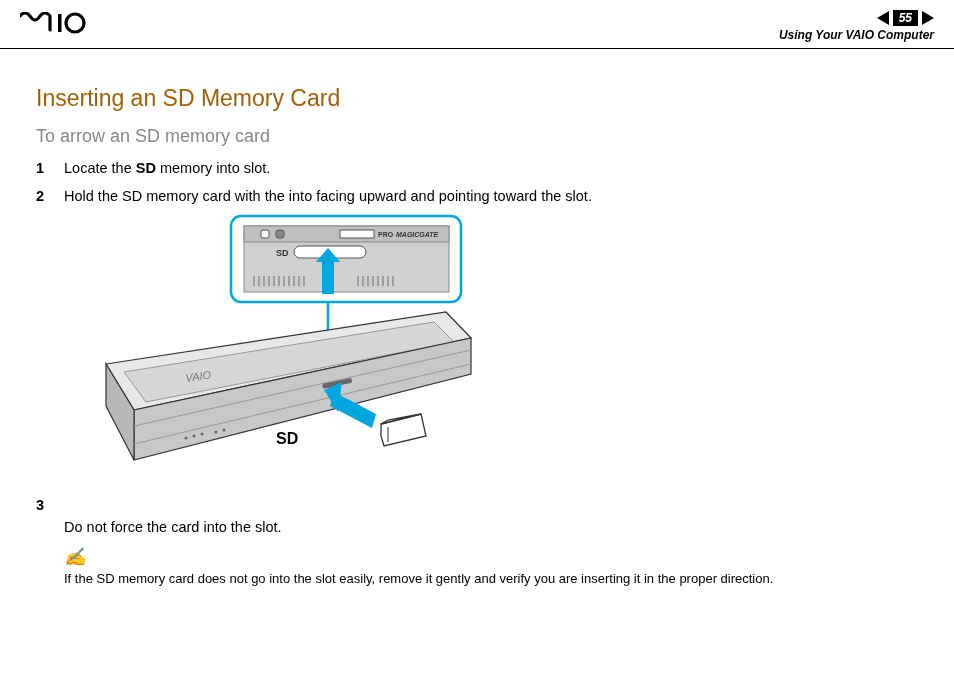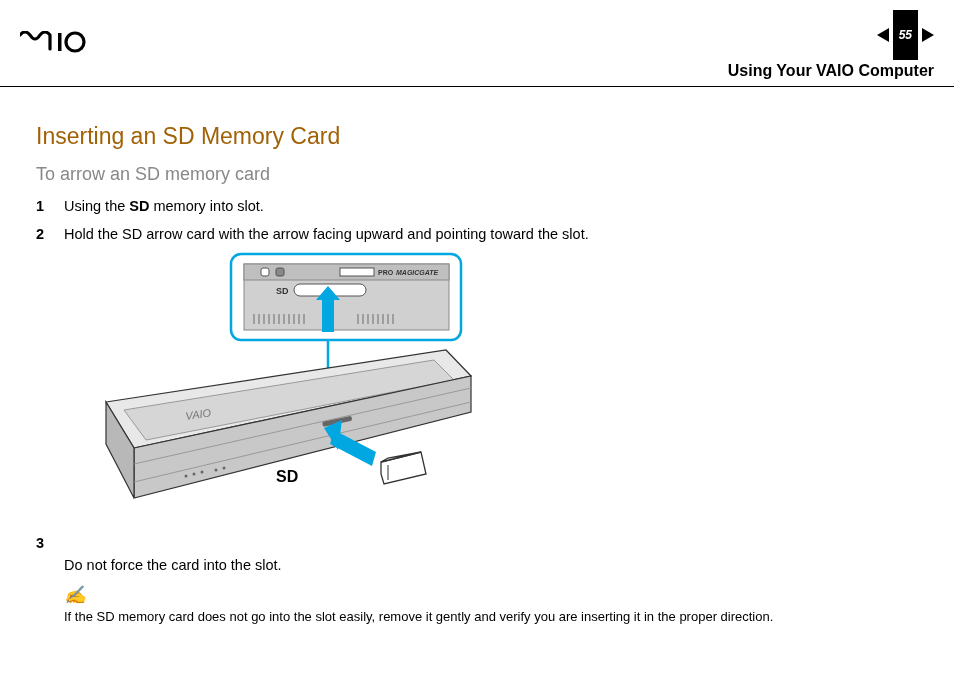--- a/index.html
+++ b/index.html
@@ -42,26 +42,27 @@
     border-bottom: 7px solid transparent;
   }
   .pager .arrow.left { border-right: 12px solid #000; }
   .pager .arrow.right { border-left: 12px solid #000; }
   .pager .page-num {
     background: #000;
     color: #fff;
     font-style: italic;
     font-weight: bold;
     font-size: 12px;
-    padding: 18px 6px;
+    padding: 1px 6px;
     text-align: center;
   }
   .section-name {
-    font-size: 16px;
+    font-size: 12px;
     font-weight: bold;
+    font-style: italic;
   }
   .content {
     padding: 36px 36px 0 36px;
   }
   h1 {
     color: #a16207;
     font-weight: normal;
     font-size: 23px;
     margin: 0 0 14px 0;
   }
@@ -140,26 +141,26 @@
 </div>
 
 <div class="content">
   <h1>Inserting an SD Memory Card</h1>
   <h2>To arrow an SD memory card</h2>
 
   <ol>
     <li>
       <span class="num">1</span>
       <span class="txt">
-        <span>Using the </span><span class="bold">SD</span><span> memory into slot.</span>
+        <span>Locate the </span><span class="bold">SD</span><span> memory into slot.</span>
       </span>
     </li>
     <li>
       <span class="num">2</span>
-      <span class="txt">Hold the SD arrow card with the arrow facing upward and pointing toward the slot.</span>
+      <span class="txt">Hold the SD memory card with the into facing upward and pointing toward the slot.</span>
     </li>
   </ol>
 
   <div class="figure-wrap">
     <div class="figure">
       <svg width="400" height="270" viewBox="0 0 400 270">
 
         <rect x="155" y="2" width="230" height="86" rx="10" fill="#fff" stroke="#00a7e1" stroke-width="2.5"></rect>
 
         <rect x="168" y="12" width="205" height="66" fill="#d0d0d0" stroke="#888"></rect>

